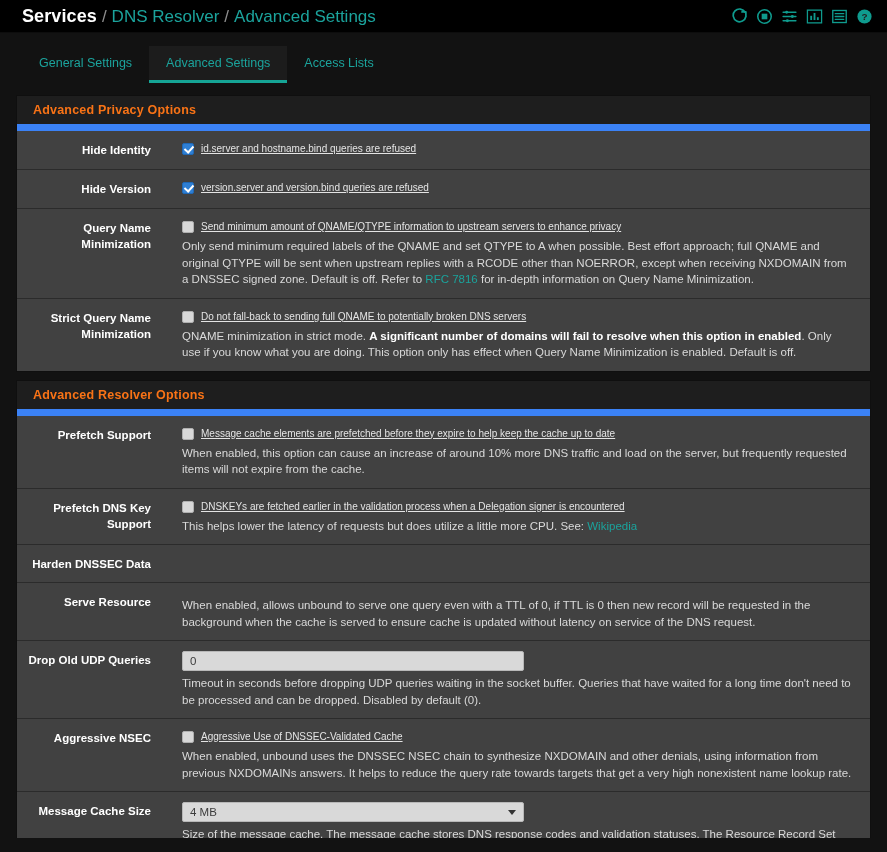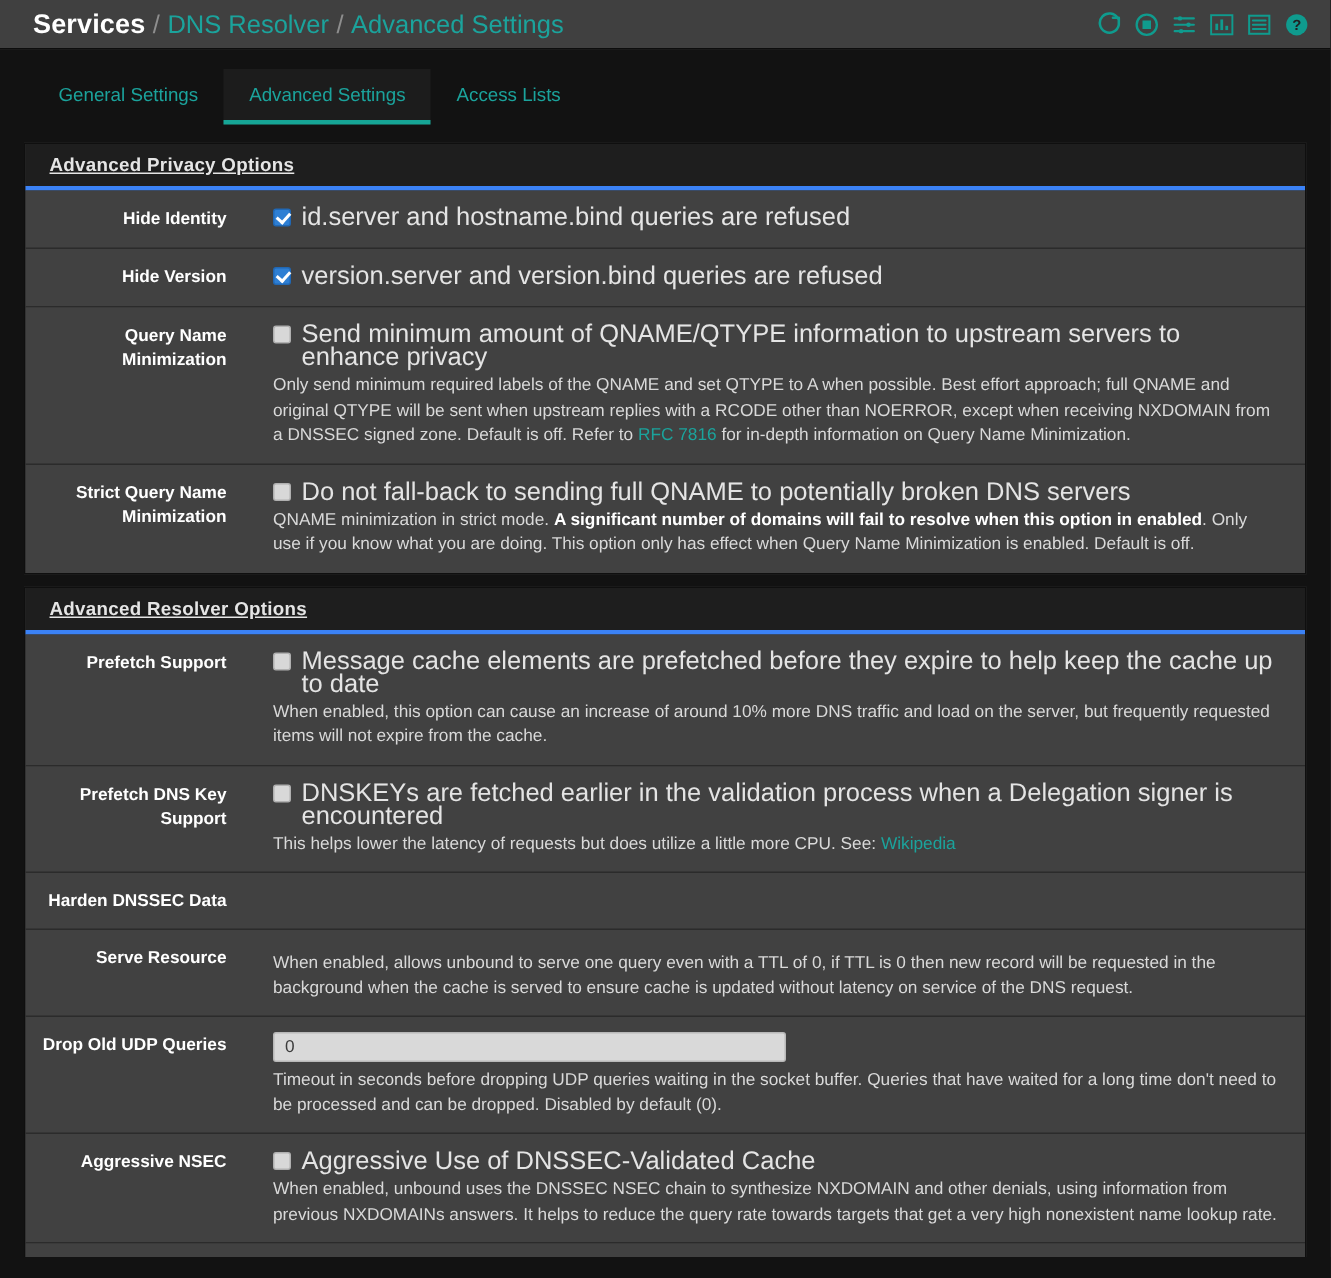--- a/index.html
+++ b/index.html
@@ -7,21 +7,21 @@
     margin: 0; padding: 0;
     background: #121212;
     width: 887px; height: 852px;
     overflow: hidden;
     font-family: "Liberation Sans", sans-serif;
   }
 
   
   .topbar {
     height: 33px;
-    background: #404040;
+    background: #000000;
     display: flex;
     align-items: center;
     padding: 0 14px 0 22px;
     border-bottom: 1px solid #0d0d0d;
   }
   .crumbs { display: flex; align-items: baseline; flex: 1; }
   .crumb-root {
     color: #ffffff;
     font-size: 18px;
     font-weight: bold;
@@ -80,27 +80,26 @@
 
   
   .wrap { padding: 12px 16px 0 16px; }
   .panel {
     background: #3d3d3d;
     border: 1px solid #0f0f0f;
     margin-bottom: 8px;
   }
   .panel-head {
     background: #1e1e1e;
-    color: #e5e5e5;
+    color: #f97316;
     font-size: 12.5px;
     font-weight: bold;
     padding: 7px 16px;
     letter-spacing: .2px;
-    border-bottom: 3px solid #3b82f6;
-    text-decoration: underline;
+    border-bottom: 7px solid #3b82f6;
   }
   .row {
     display: flex;
     padding: 10px 10px 10px 0;
     border-bottom: 1px solid #2b2b2b;
     background: #414141;
   }
   .row:last-child { border-bottom: none; }
   .row-label {
     width: 155px;
@@ -143,22 +142,23 @@
     content: "";
     position: absolute;
     left: 3px; top: 0px;
     width: 4px; height: 7px;
     border: solid #ffffff;
     border-width: 0 2px 2px 0;
     transform: rotate(42deg);
   }
   .cb-text {
     color: #e4e4e4;
-    font-size: 17px;
+    font-size: 10px;
     line-height: 15px;
+    text-decoration: underline;
   }
   .help {
     color: #d9d9d9;
     font-size: 11.5px;
     line-height: 16.5px;
     margin-top: 4px;
   }
   .help b { color: #ffffff; font-weight: bold; }
   .help a, .link {
     color: #1ba39c;

